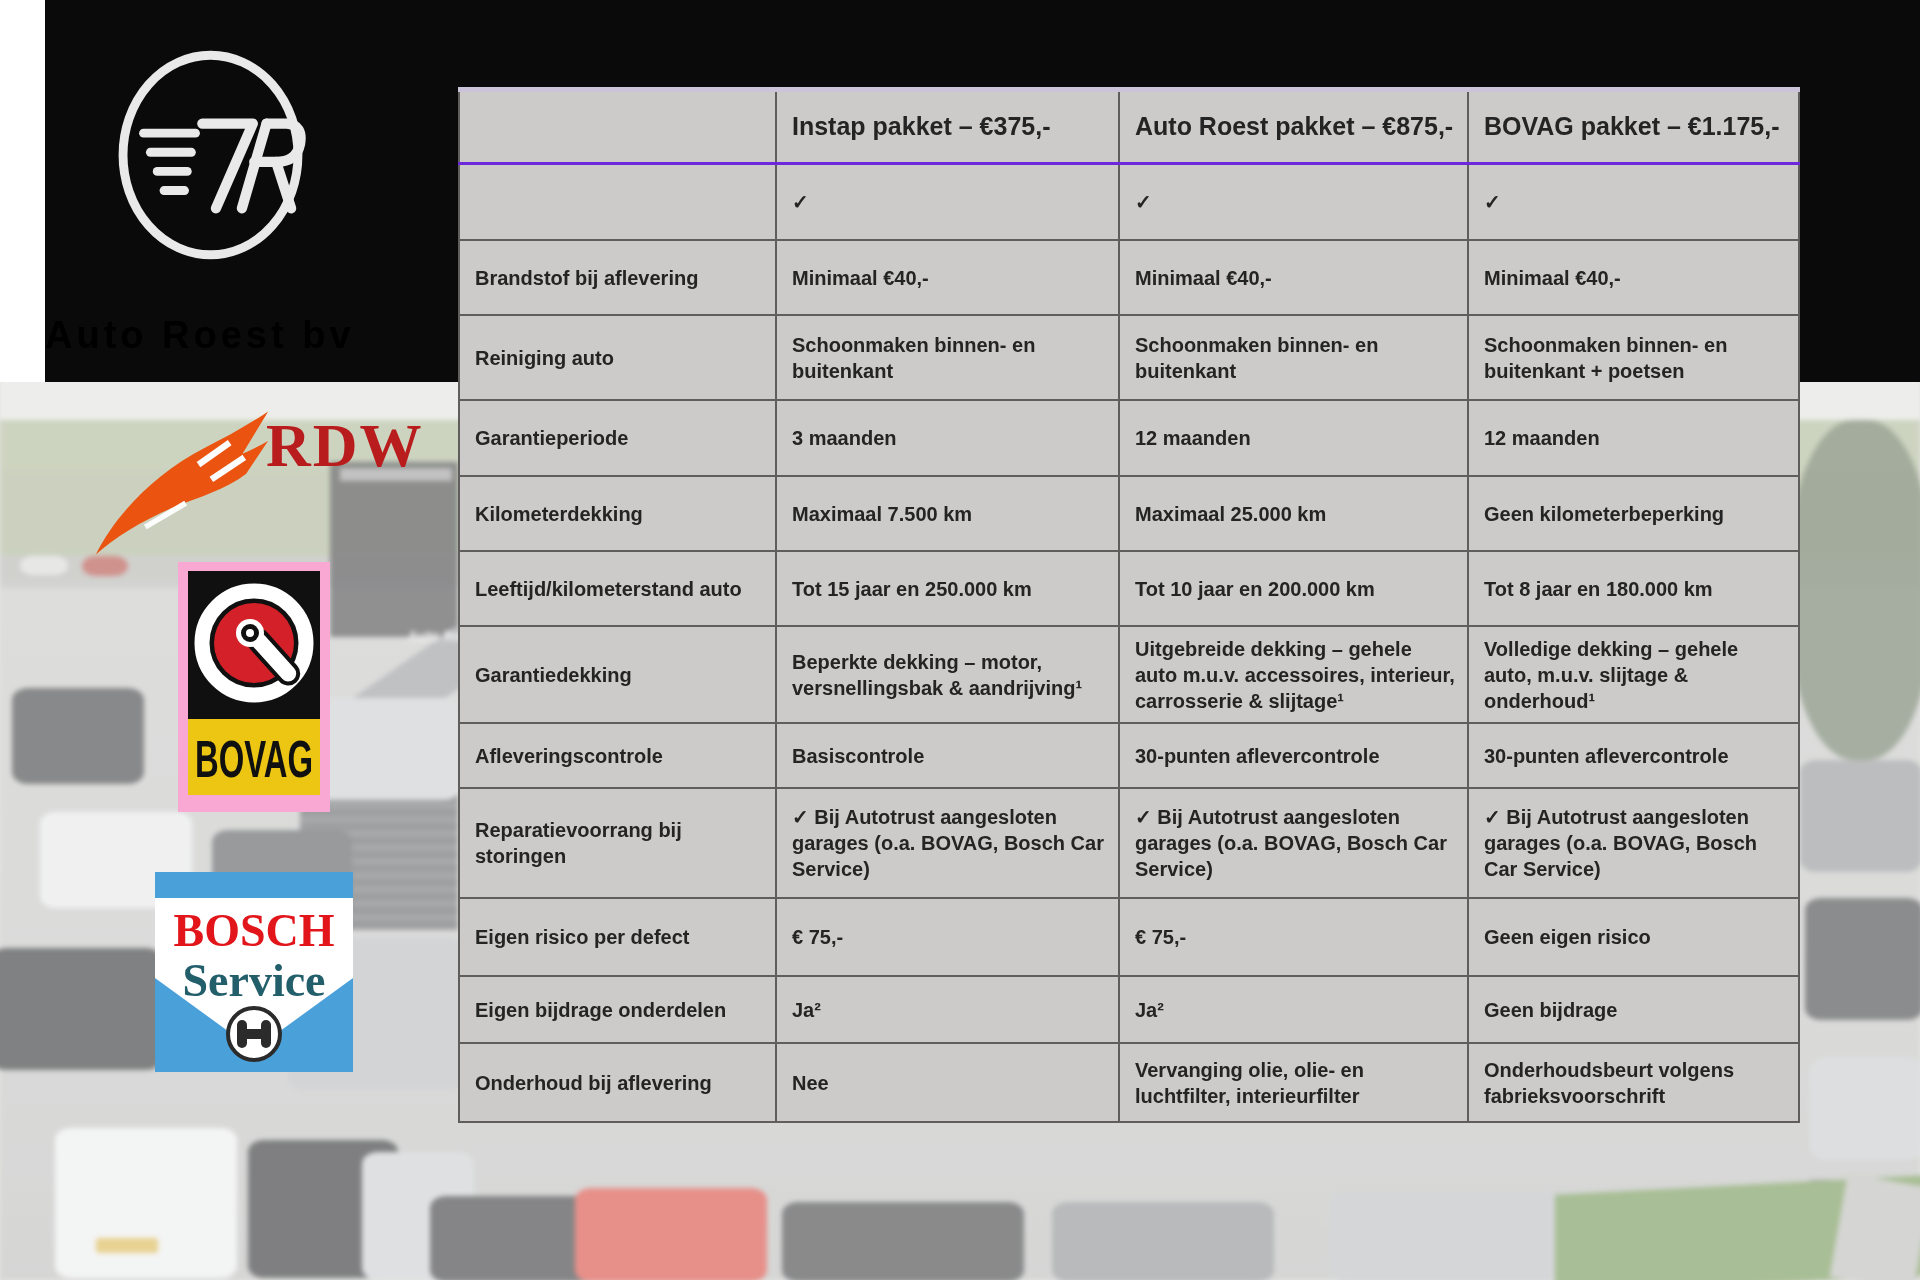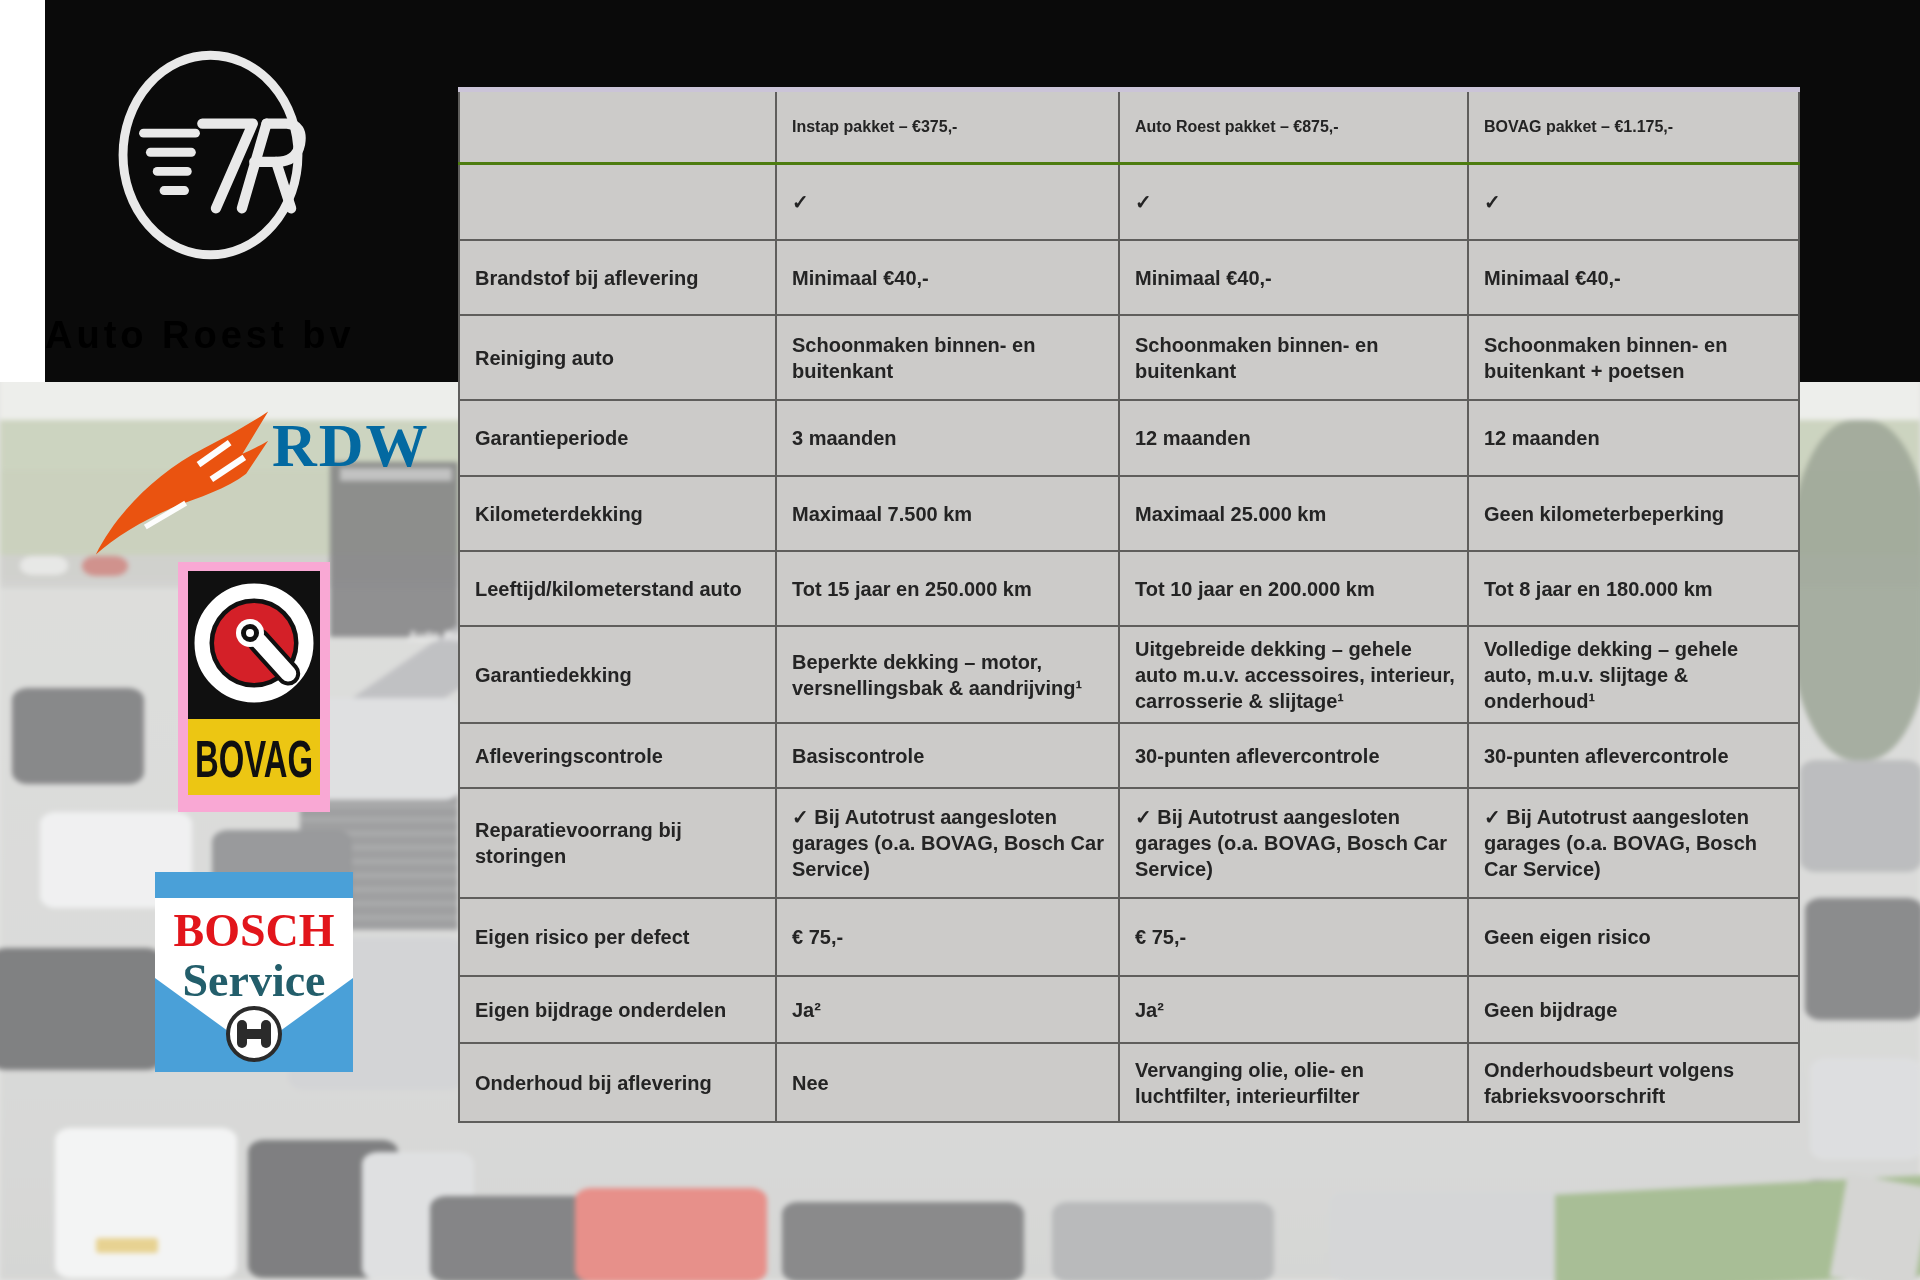--- a/index.html
+++ b/index.html
@@ -31,41 +31,41 @@
   
   .left-strip{position:absolute;left:0;top:0;width:45px;height:382px;background:#ffffff;z-index:2;}
   .black-band{position:absolute;left:45px;top:0;width:1875px;height:382px;background:#0a0a0a;z-index:2;}
   
   .ar-logo{position:absolute;left:108px;top:24px;width:205px;height:262px;z-index:3;}
   .ar-name{position:absolute;left:45px;top:314px;width:378px;z-index:3;text-align:left;
         color:#000000;font-size:38px;font-weight:bold;letter-spacing:4px;white-space:nowrap;}
   
   .rdw{position:absolute;left:88px;top:398px;width:310px;height:175px;z-index:3;}
   .rdw-wing{position:absolute;left:0;top:8px;width:188px;height:165px;}
-  .rdw-text{position:absolute;left:178px;top:12px;color:#0369a1;
-        font-family:"Liberation Serif",serif;font-weight:bold;font-size:62px;letter-spacing:2px;margin-left:6px;}
+  .rdw-text{position:absolute;left:178px;top:12px;color:#b91c1c;
+        font-family:"Liberation Serif",serif;font-weight:bold;font-size:62px;letter-spacing:2px;}
   
   .bovag-card{position:absolute;left:178px;top:562px;width:152px;height:250px;background:#f9a8d4;z-index:3;}
   .bovag-card svg{position:absolute;left:10px;top:9px;}
   
   .bosch{position:absolute;left:155px;top:872px;width:198px;height:200px;z-index:3;background:#4aa0d8;font-family:Liberation Serif, serif;}
   .bosch-pent{position:absolute;inset:0;background:#fff;
         clip-path:polygon(0 13%,100% 13%,100% 53%,50% 89%,0 53%);}
   .bosch-word{position:absolute;left:0;top:32px;width:100%;text-align:center;
         color:#e2151b;font-size:46px;font-weight:bold;letter-spacing:0px;}
   .bosch-service{position:absolute;left:0;top:82px;width:100%;text-align:center;
         color:#235e6b;font-size:46px;font-weight:bold;}
   .bosch-armature{position:absolute;left:69px;top:132px;}
   
   .table-wrap{position:absolute;left:458px;top:87px;z-index:3;background:#cbc4d8;padding-top:5px;}
   table.cmp{border-collapse:collapse;table-layout:fixed;width:1340px;background:#cccbc9;}
   table.cmp th,table.cmp td{
     border:2px solid #5f5e5c;font-weight:bold;color:#242424;
     vertical-align:middle;padding:4px 12px 4px 15px;overflow:hidden;}
-  table.cmp th{font-size:16px;text-align:left;border-top:none;border-bottom:3px solid #4d7c0f;}
+  table.cmp th{font-size:25px;text-align:left;border-top:none;border-bottom:3px solid #6d28d9;}
   table.cmp td{font-size:20px;line-height:1.3;}
 </style>
 </head>
 <body>
 
 <div class="photo">
   <div class="photo-shapes">
     <div class="ph sky"></div>
     <div class="ph field"></div>
     <div class="ph road"></div>

